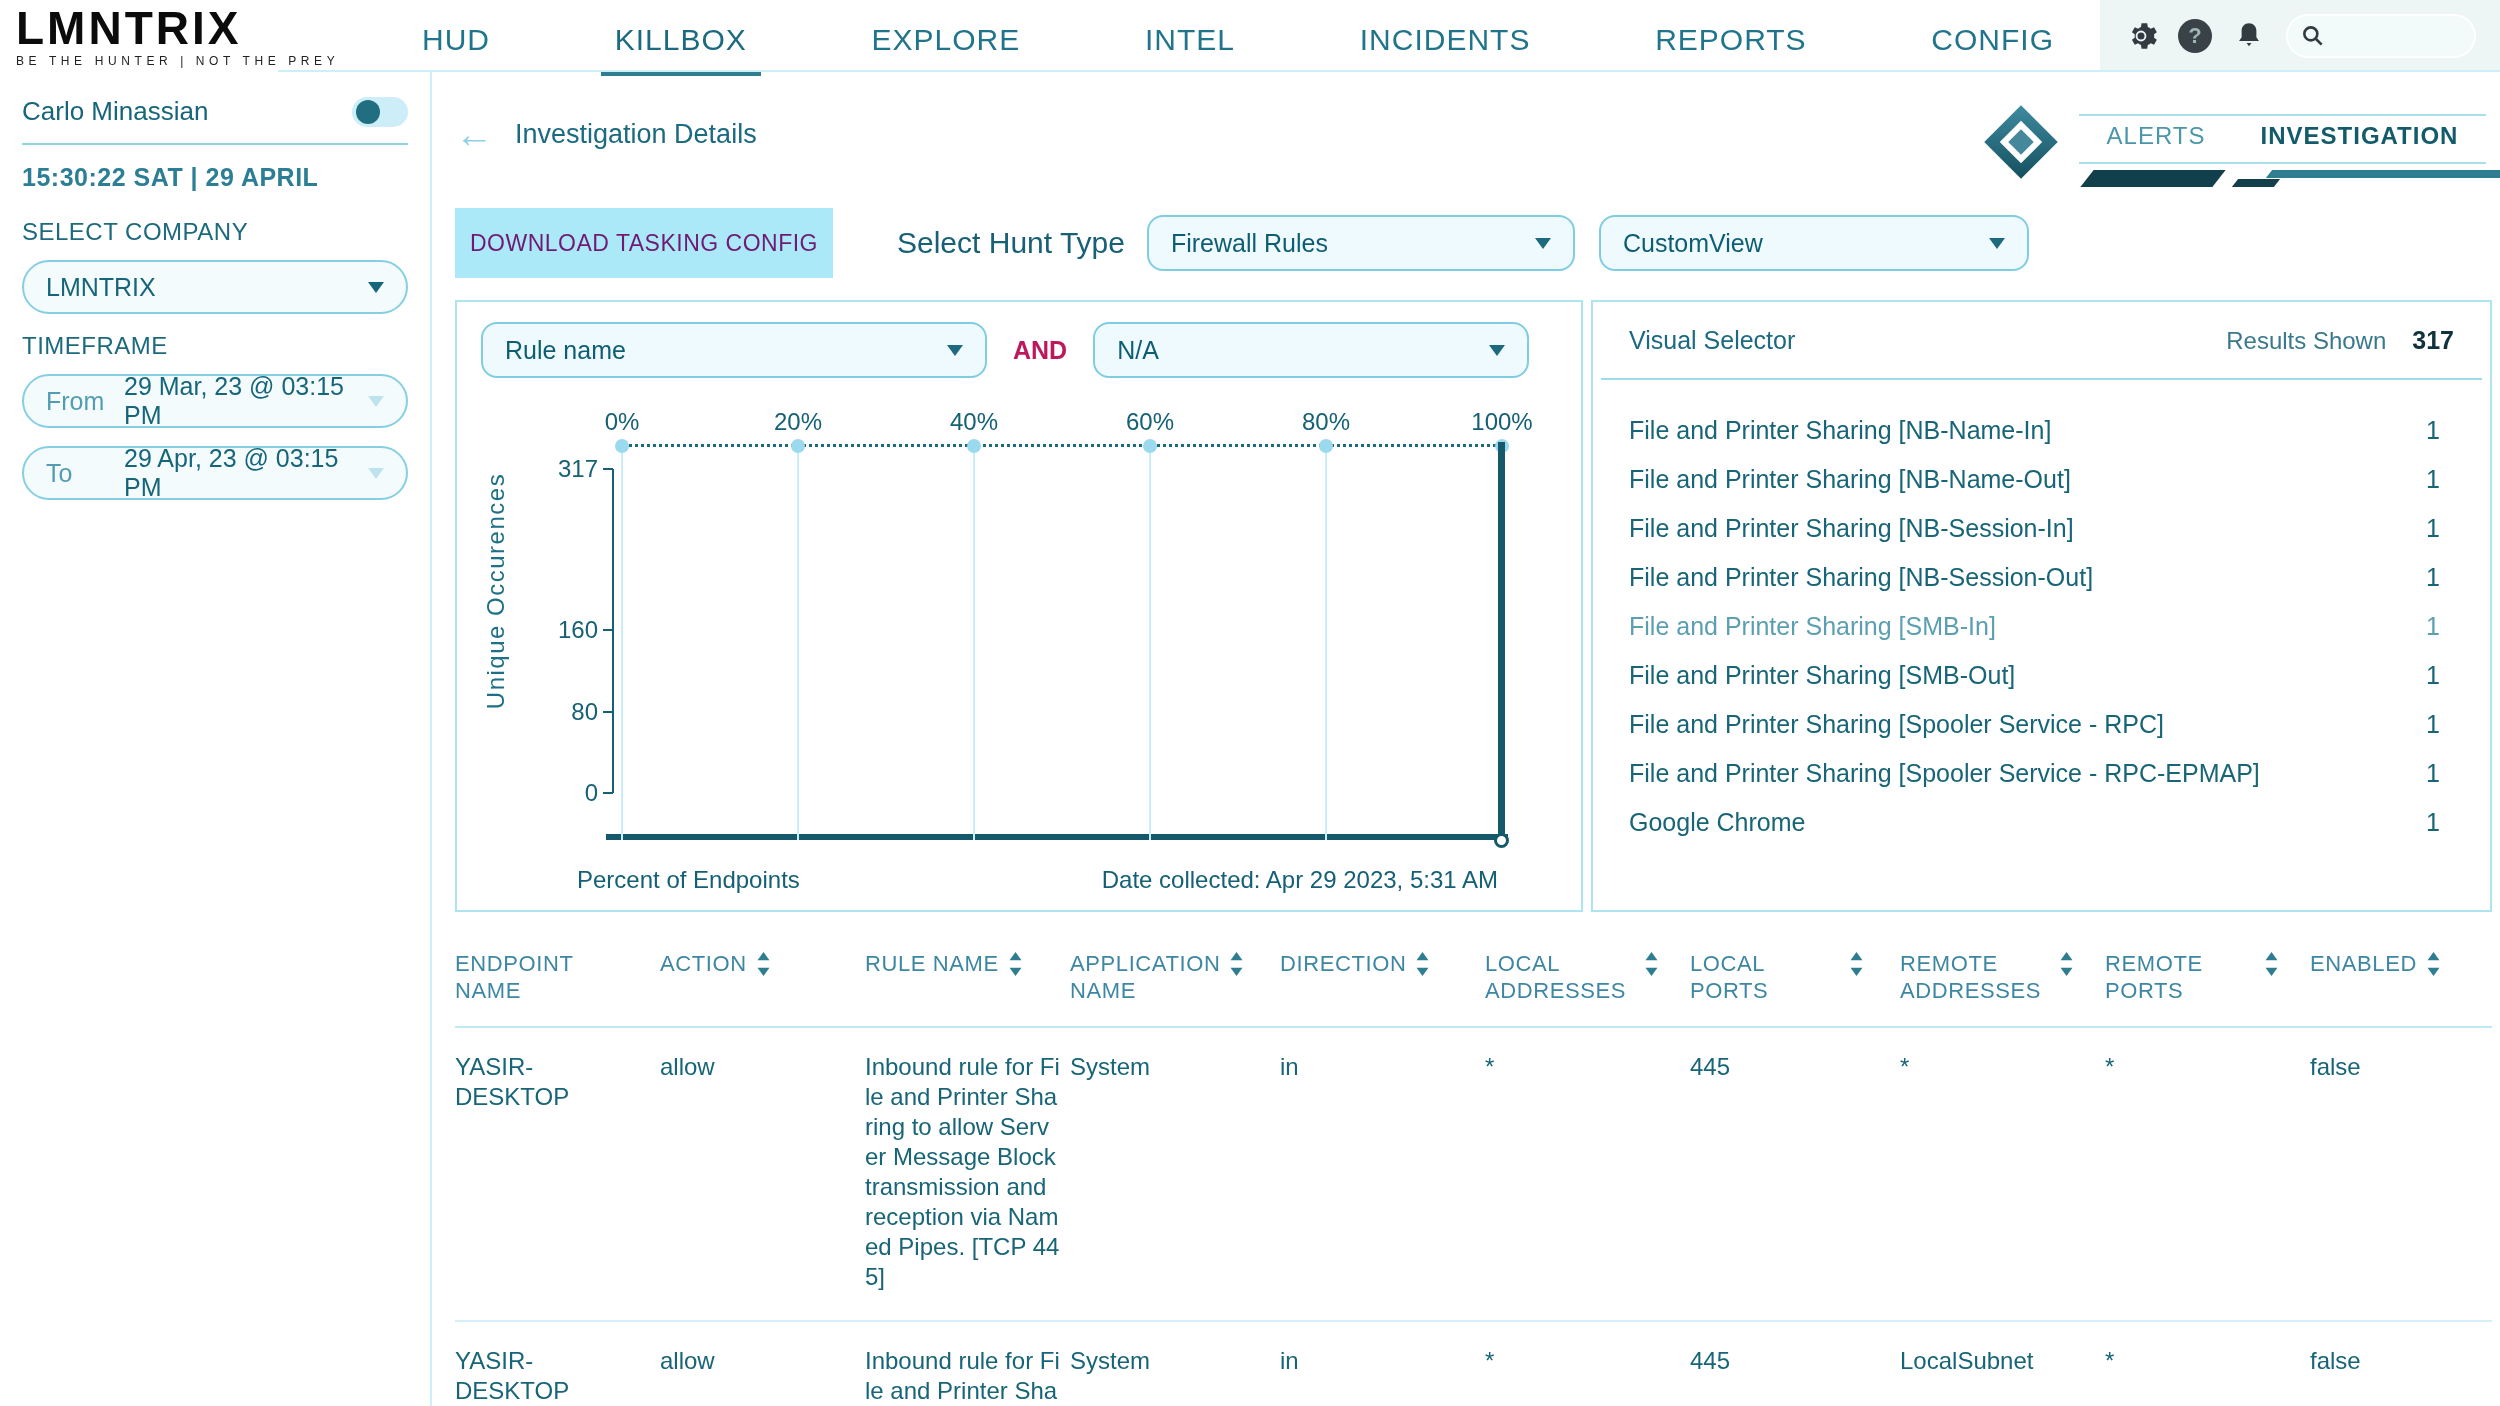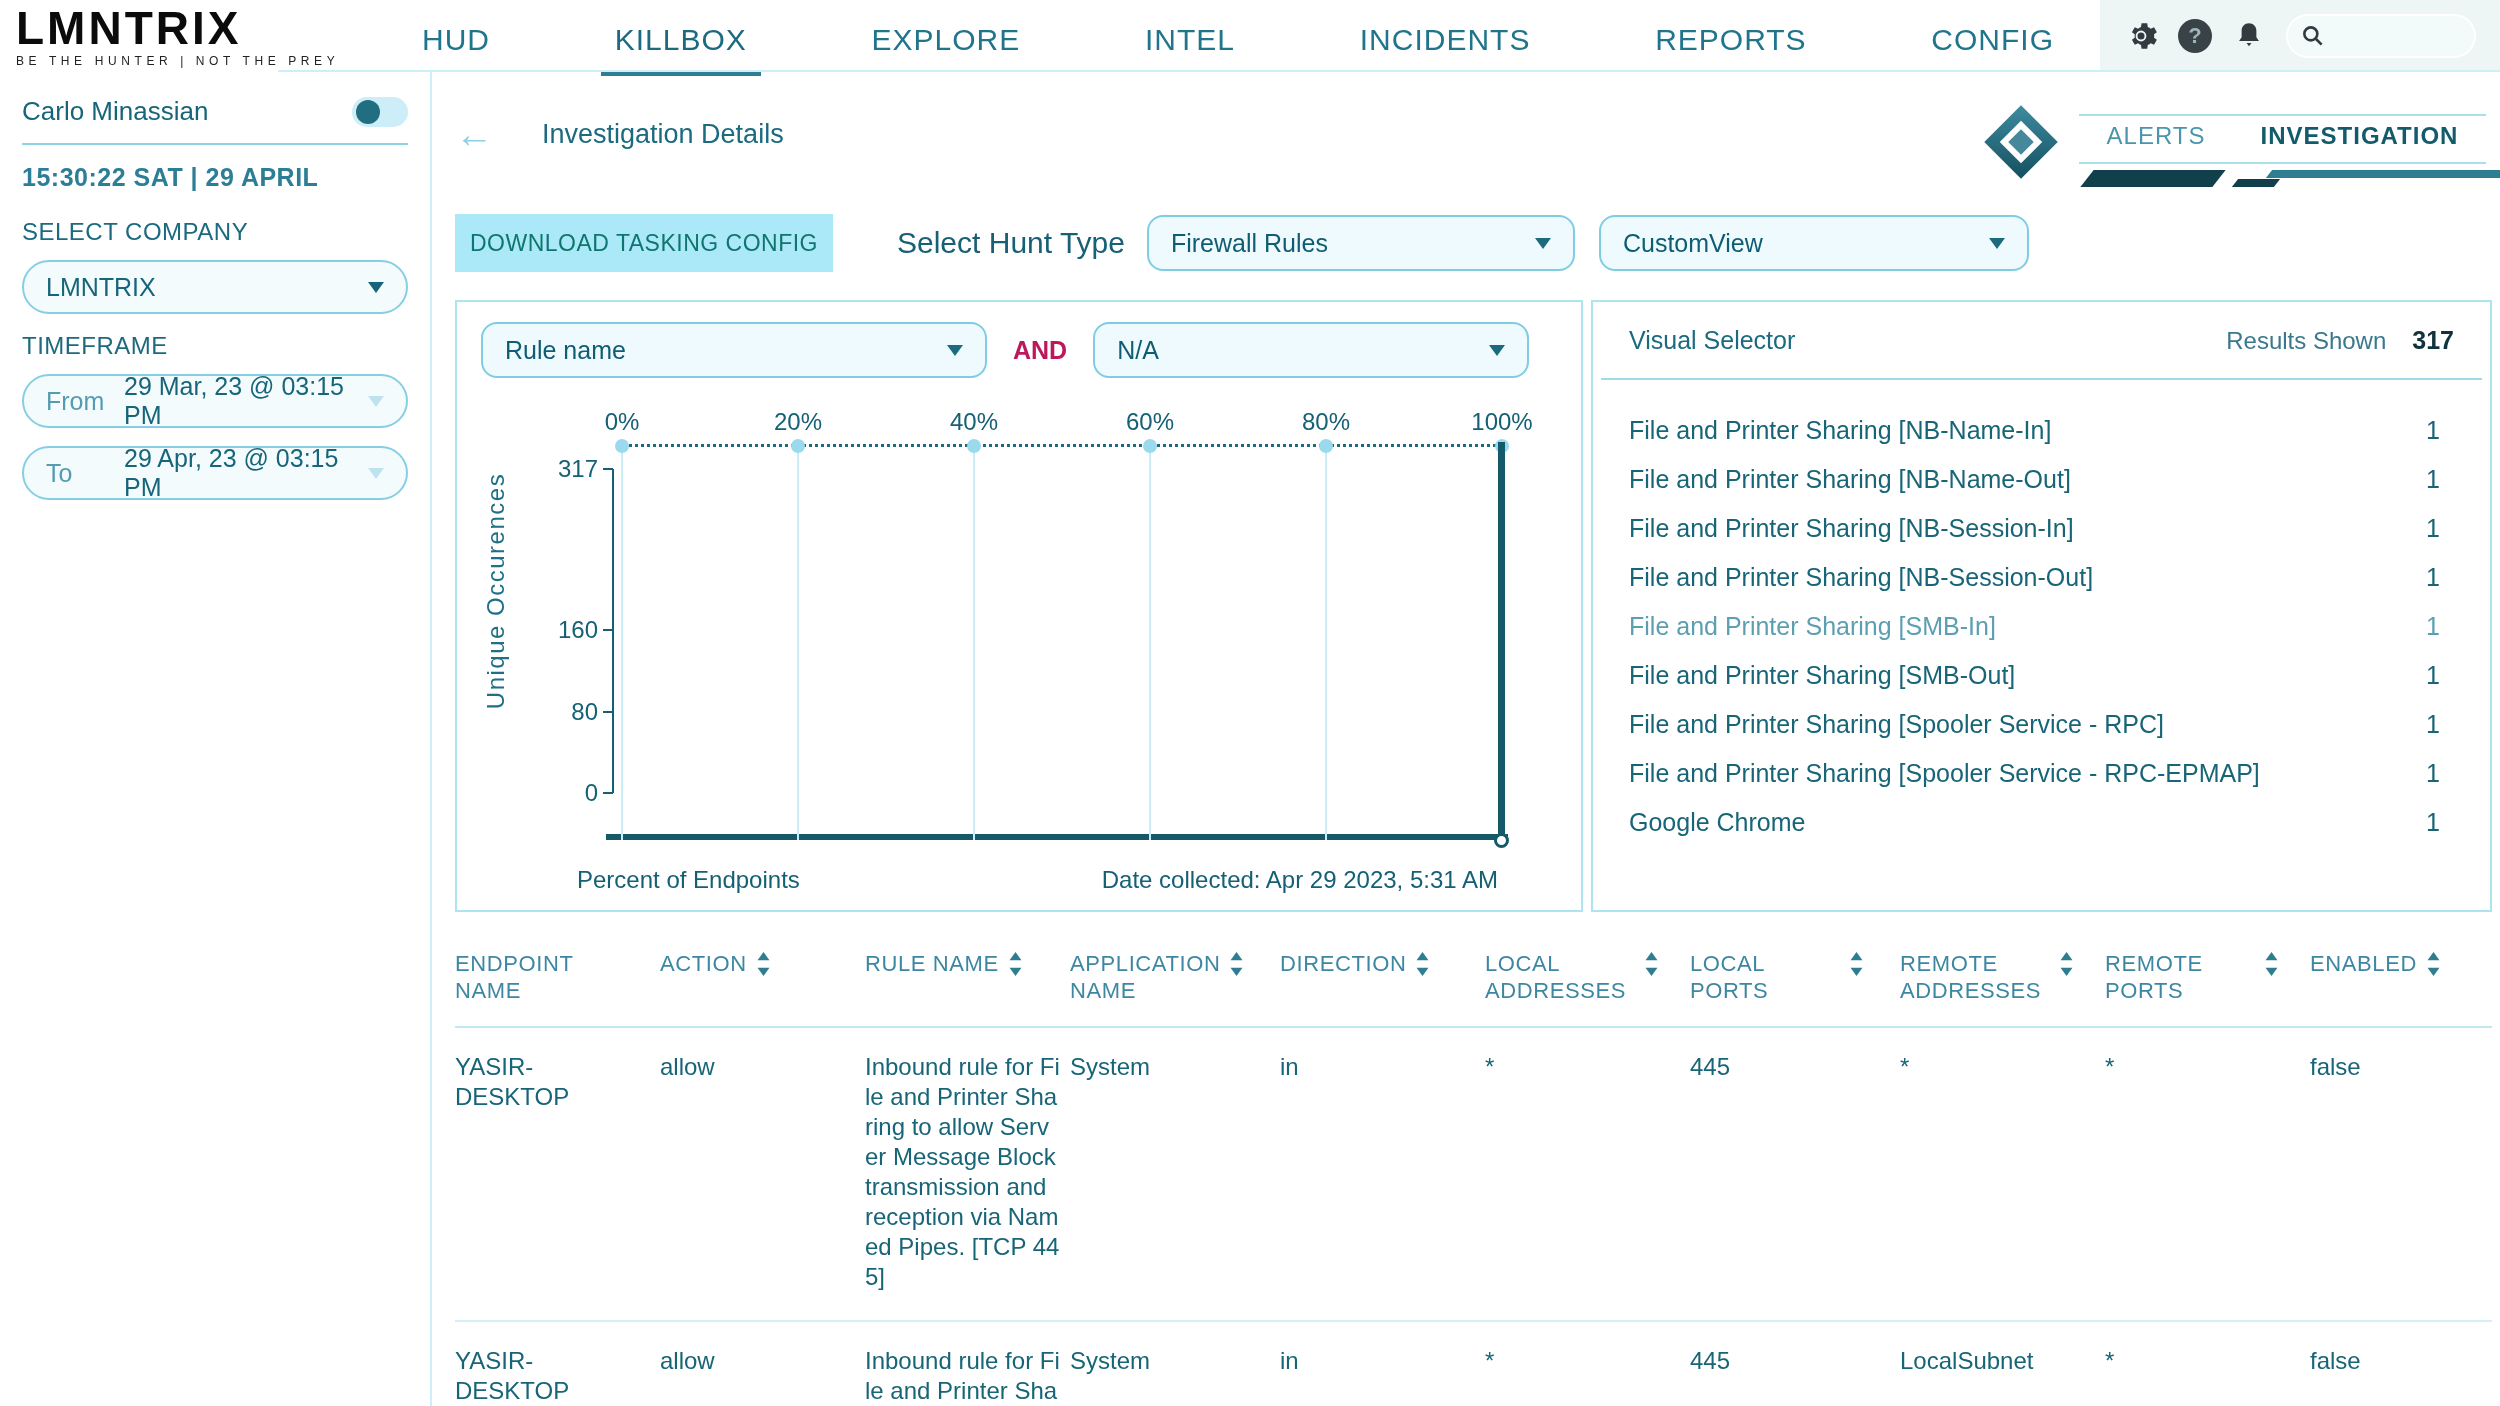--- a/index.html
+++ b/index.html
@@ -36,38 +36,38 @@
   .pill{ height:54px; border-radius:27px; border:2px solid #86cfe3; background:#f4fbfd; display:flex; align-items:center; padding:0 22px; margin-bottom:18px; cursor:pointer; }
   .pill-value{ font-size:25px; color:#16657a; flex:1; }
   .pill .caret{ width:0; height:0; border-left:8px solid transparent; border-right:8px solid transparent; border-top:11px solid #16657a; }
   .pill .caret.faint{ border-top-color:#bfe3ee; }
   .pill-label{ font-size:25px; color:#549cb1; width:78px; flex:0 0 auto; }
   .tf-label{ margin-top:10px; }
   
   .main{ position:absolute; left:432px; top:72px; right:0; bottom:0; padding:0 8px 0 23px; }
   .title-row{ margin-top:38px; height:48px; display:flex; align-items:center; gap:22px; }
   .back-arrow{ font-size:38px; color:#8fcfe8; line-height:1; cursor:pointer; }
-  .page-title{ font-size:27px; color:#1b6a80;margin-left:27px; }
+  .page-title{ font-size:27px; color:#1b6a80; }
   
   .tabs{ position:absolute; right:8px; top:36px; width:505px; height:96px; }
   .diamond{ position:absolute; left:8px; top:8px; width:52px; height:52px; transform:rotate(45deg); background:linear-gradient(135deg,#3e8ba0,#14505f); display:flex; align-items:center; justify-content:center; }
   .diamond-mid{ width:30px; height:30px; background:#fff; display:flex; align-items:center; justify-content:center; }
   .diamond-in{ width:18px; height:18px; background:#46889b; }
   .tab-top-line{ position:absolute; left:92px; right:6px; top:6px; height:2px; background:#a9e0ec; }
   .tab-labels{ position:absolute; left:92px; right:6px; top:14px; display:flex; justify-content:space-around; }
   .tab{ font-size:24px; letter-spacing:1px; color:#4b96aa; cursor:pointer; }
   .tab.active{ color:#135b6b; font-weight:bold; }
   .tab-bottom-line{ position:absolute; left:92px; right:6px; top:54px; height:2px; background:#a9e0ec; }
   .tab-stripes{ position:absolute; left:100px; top:62px; display:flex; align-items:flex-start; }
   .stripe1{ width:132px; height:17px; background:#123f4c; transform:skewX(-38deg); }
   .stripe2{ width:42px; height:8px; background:#123f4c; transform:skewX(-38deg); margin-left:16px; margin-top:9px; }
   .stripe3{ width:300px; height:8px; background:#2e7d91; transform:skewX(-38deg); margin-left:-8px; }
   
   .controls{ margin-top:56px; height:58px; display:flex; align-items:center; }
-  .dl-btn{ width:378px; height:58px; background:#abe9f8; color:#0f766e; font-size:23px; letter-spacing:.5px; display:flex; align-items:center; justify-content:center; cursor:pointer; border:none; font-family:inherit; }
+  .dl-btn{ width:378px; height:70px; background:#abe9f8; color:#701a75; font-size:23px; letter-spacing:.5px; display:flex; align-items:center; justify-content:center; cursor:pointer; border:none; font-family:inherit; }
   .hunt-label{ margin-left:64px; font-size:30px; color:#186076; }
   .dd{ height:56px; border:2px solid #7fcde2; background:#eefafd; border-radius:16px; display:flex; align-items:center; padding:0 22px; cursor:pointer; }
   .dd-value{ font-size:25px; color:#0f5d73; flex:1; }
   .dd .caret{ width:0; height:0; border-left:8px solid transparent; border-right:8px solid transparent; border-top:11px solid #1d6a7e; }
   .dd-hunt{ width:428px; margin-left:22px; }
   .dd-view{ width:430px; margin-left:24px; }
   
   .panels{ margin-top:28px; height:612px; display:flex; gap:8px; }
   .chart-panel{ width:1128px; flex:0 0 auto; border:2px solid #aee4f0; position:relative; padding:20px 24px; }
   .filter-row{ display:flex; align-items:center; gap:26px; }

